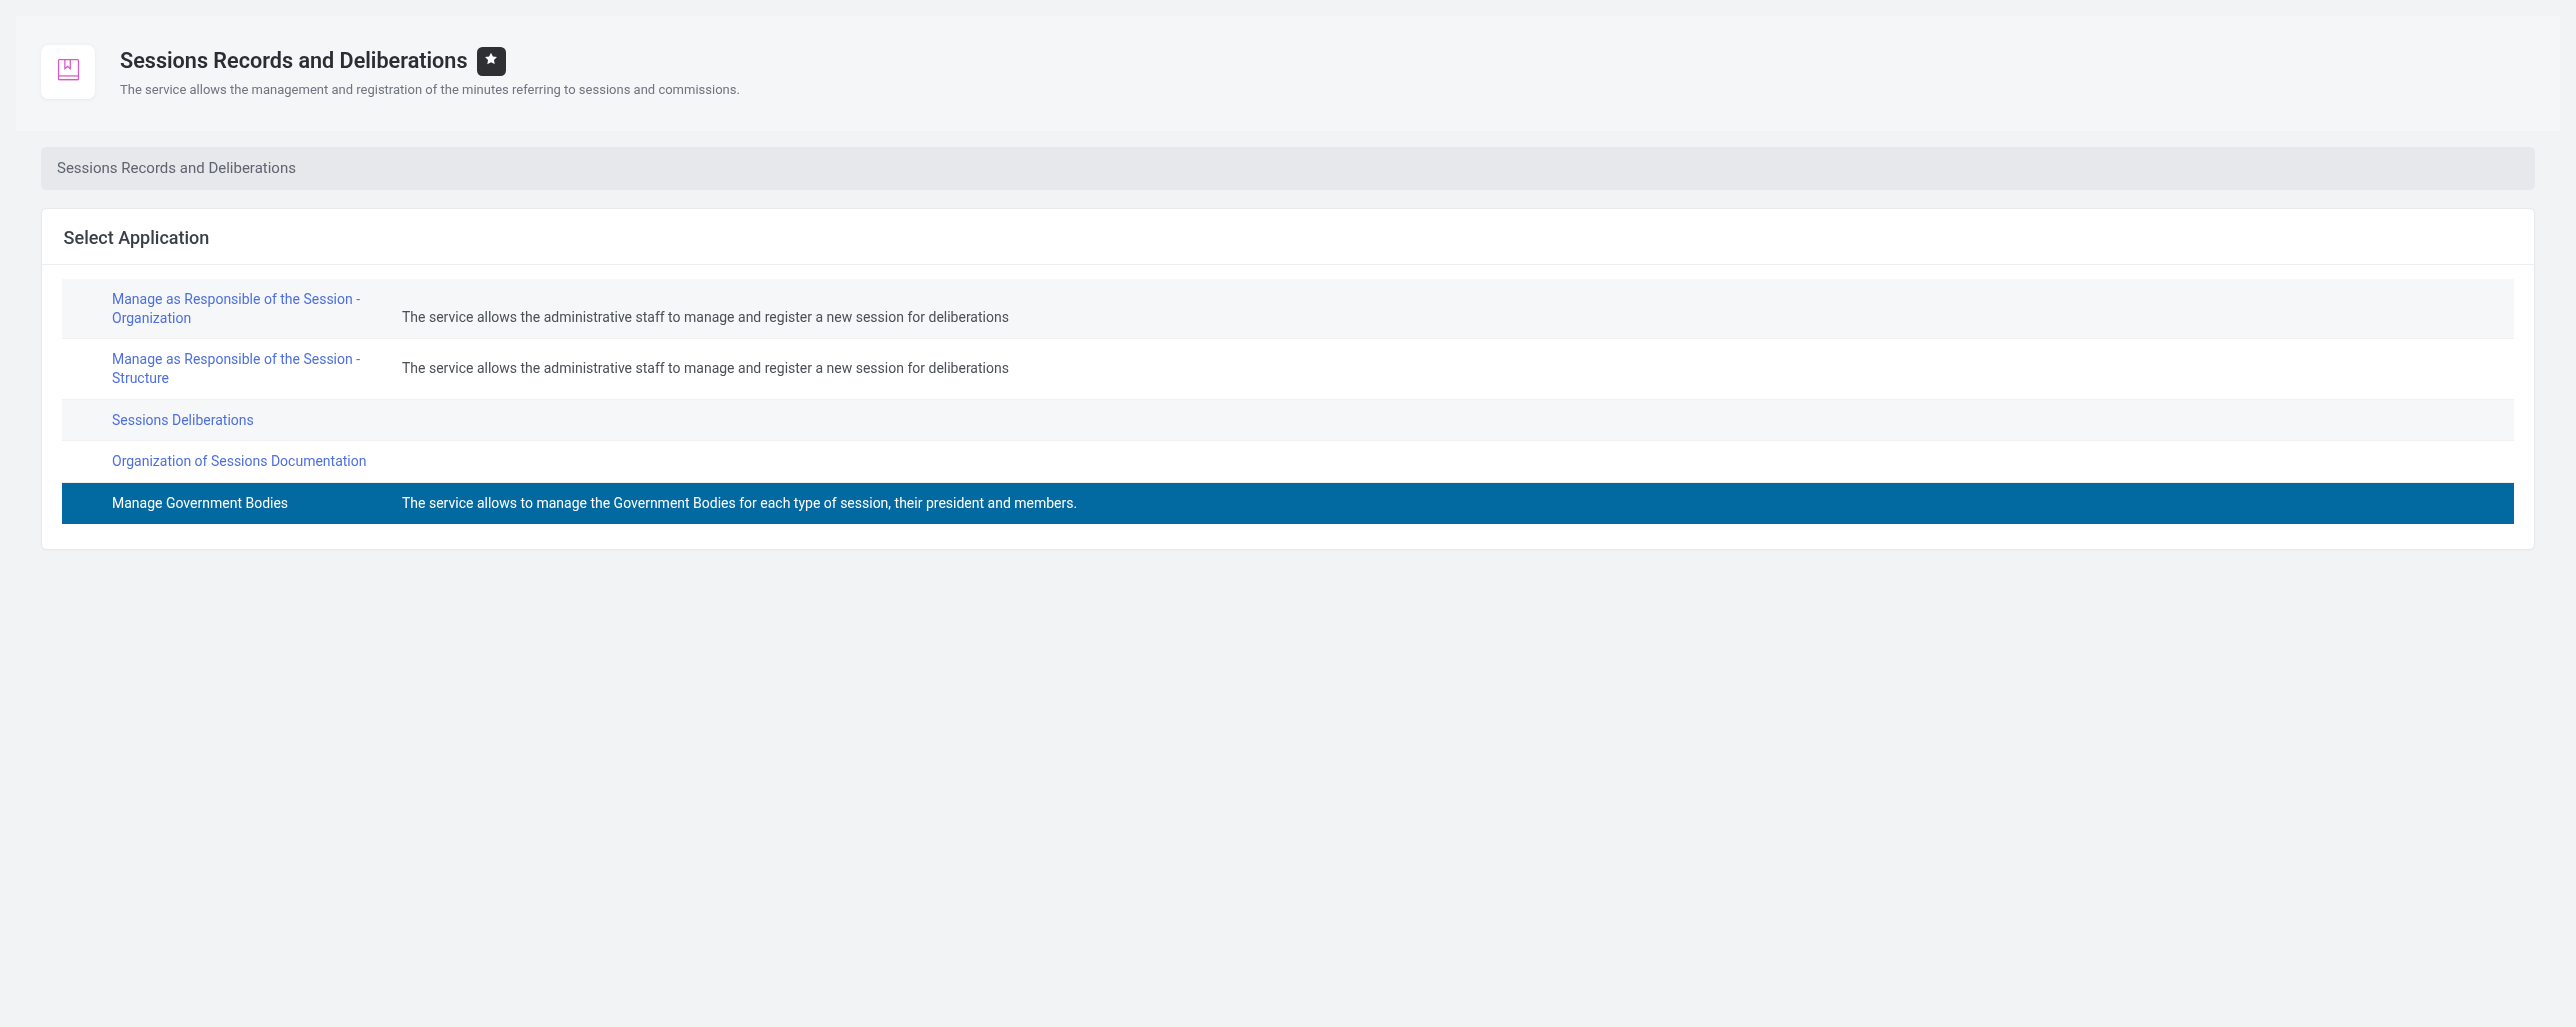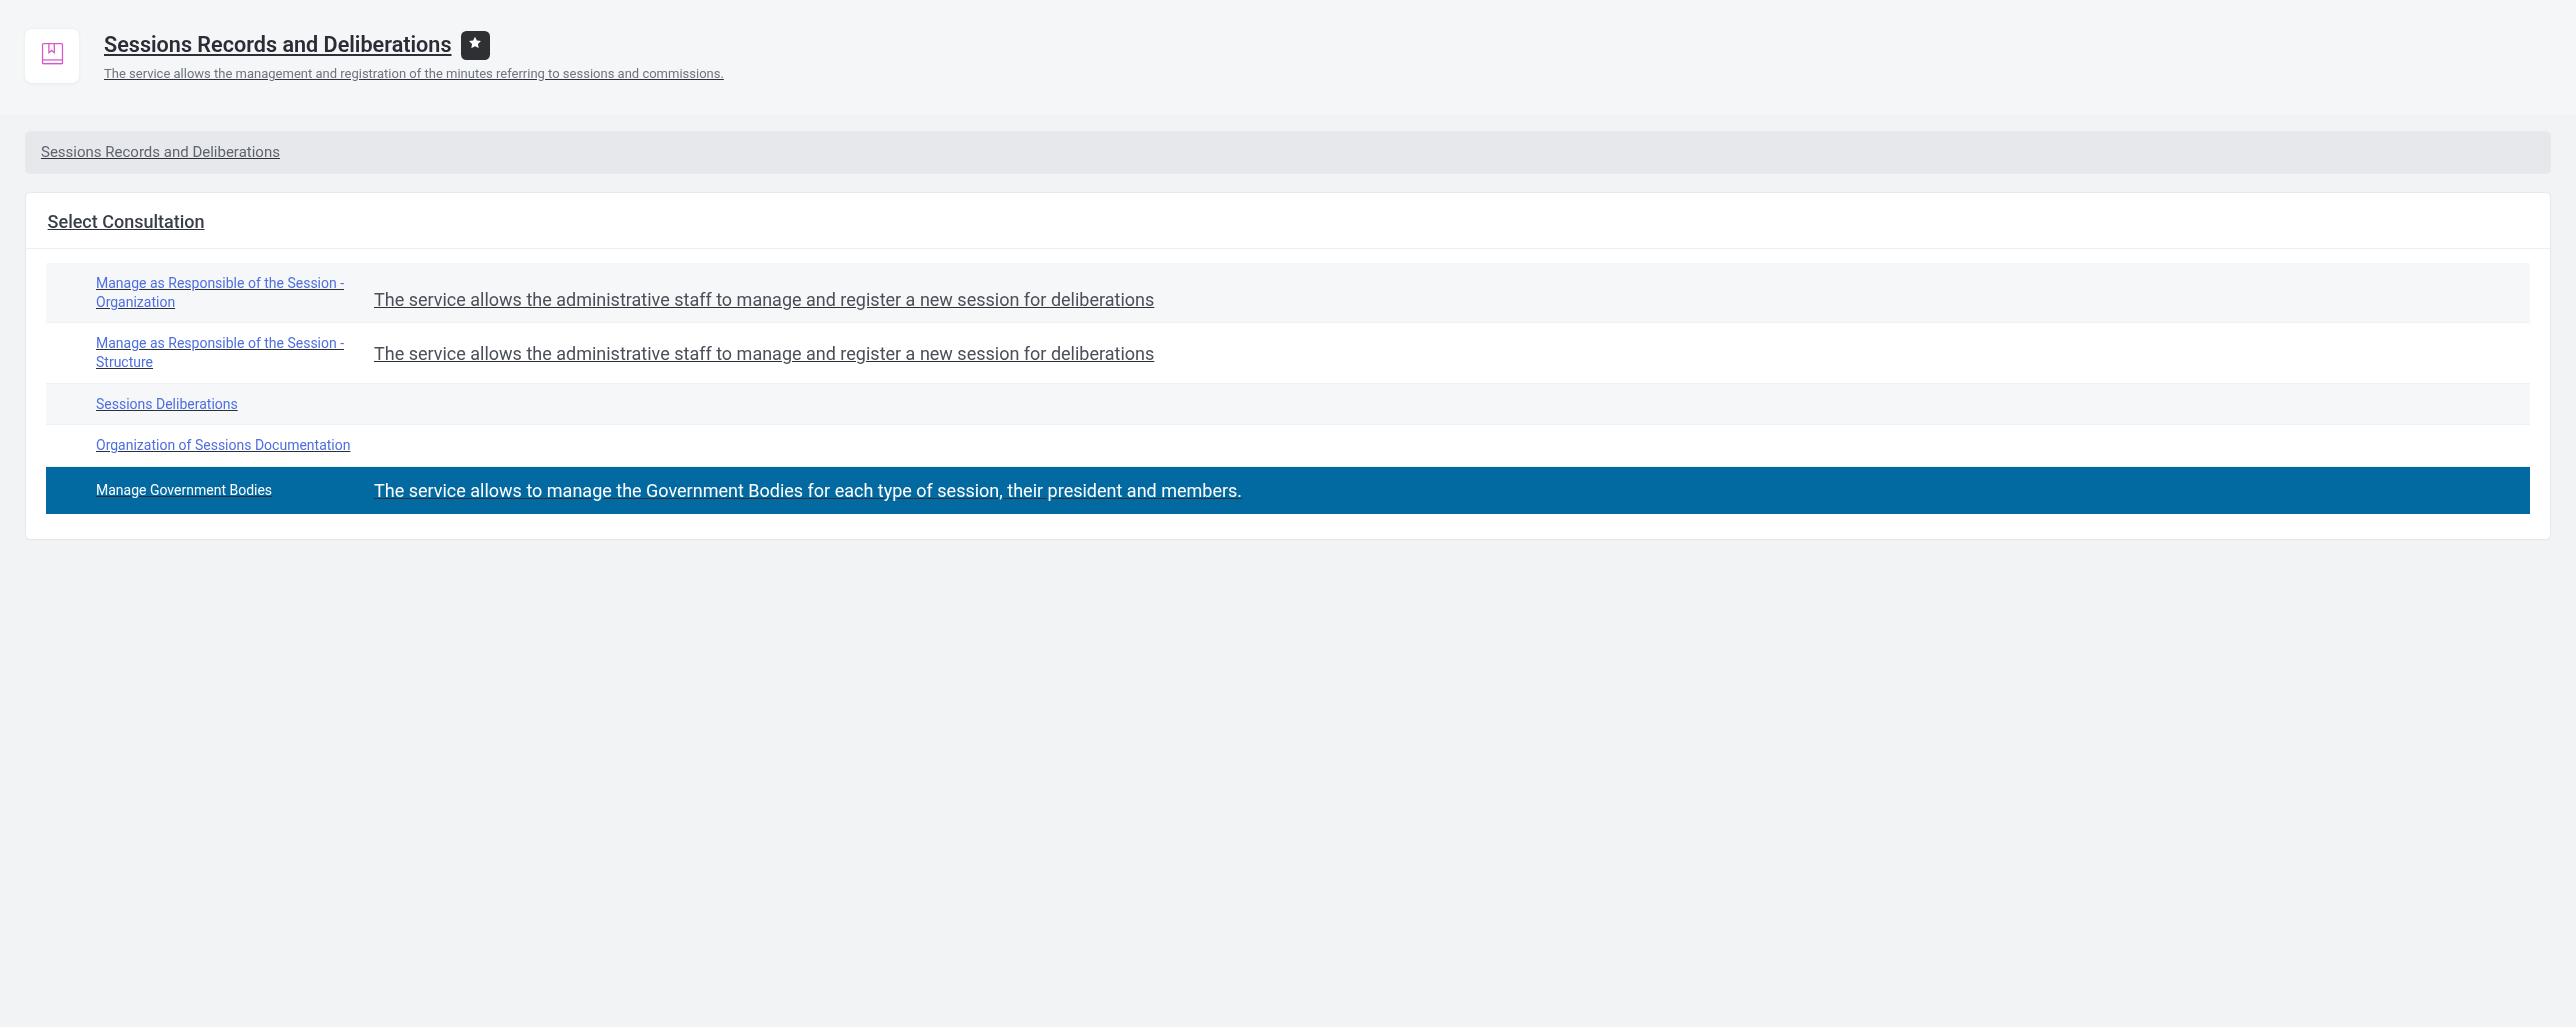--- a/index.html
+++ b/index.html
@@ -3,22 +3,21 @@
 <meta charset="utf-8">
 <style>
   * { box-sizing: border-box; margin: 0; padding: 0; }
   html, body {
     font-family: -apple-system, BlinkMacSystemFont, "Segoe UI", Roboto, "Helvetica Neue", Arial, sans-serif;
     background: #f2f3f5;
     color: #2c3138;
     font-size: 14.4px;
   }
   .page {
-    padding: 0;
-    text-decoration: underline;
+    padding: 16px;
   }
   .header-area {
     background: #f5f6f8;
     padding: 29px 25px 30.5px 25px;
     display: flex;
     gap: 25px;
     align-items: flex-start;
   }
   .header-icon-tile {
     width: 54px;
@@ -112,23 +111,24 @@
     max-width: 278px;
     padding-right: 16px;
     font-size: 14px;
     color: #4e6fe0;
     cursor: pointer;
     line-height: 1.35;
   }
   .row.active .link-cell { color: #ffffff; }
   .row .desc-cell {
     flex: 1;
-    font-size: 18px;
+    font-size: 14px;
     color: #4a4f58;
     line-height: 1.4;
+    margin-left: 12px;
   }
   .row.active .desc-cell { color: #ffffff; }
 </style>
 </head>
 <body>
 
 <div class="page">
 
   <div class="header-area">
     <div class="header-icon-tile">
@@ -156,21 +156,21 @@
     </div>
   </div>
 
   <div class="content-wrap">
 
     <div class="breadcrumb-bar">
       <span class="breadcrumb-text">Sessions Records and Deliberations</span>
     </div>
 
     <div class="panel">
-      <div class="panel-title">Select Consultation</div>
+      <div class="panel-title">Select Application</div>
 
       <div class="table">
 
         <div class="row alt">
           <div class="link-cell">Manage as Responsible of the Session - Organization</div>
           <div class="desc-cell">The service allows the administrative staff to manage and register a new session for deliberations</div>
         </div>
 
         <div class="row">
           <div class="link-cell">Manage as Responsible of the Session - Structure</div>

